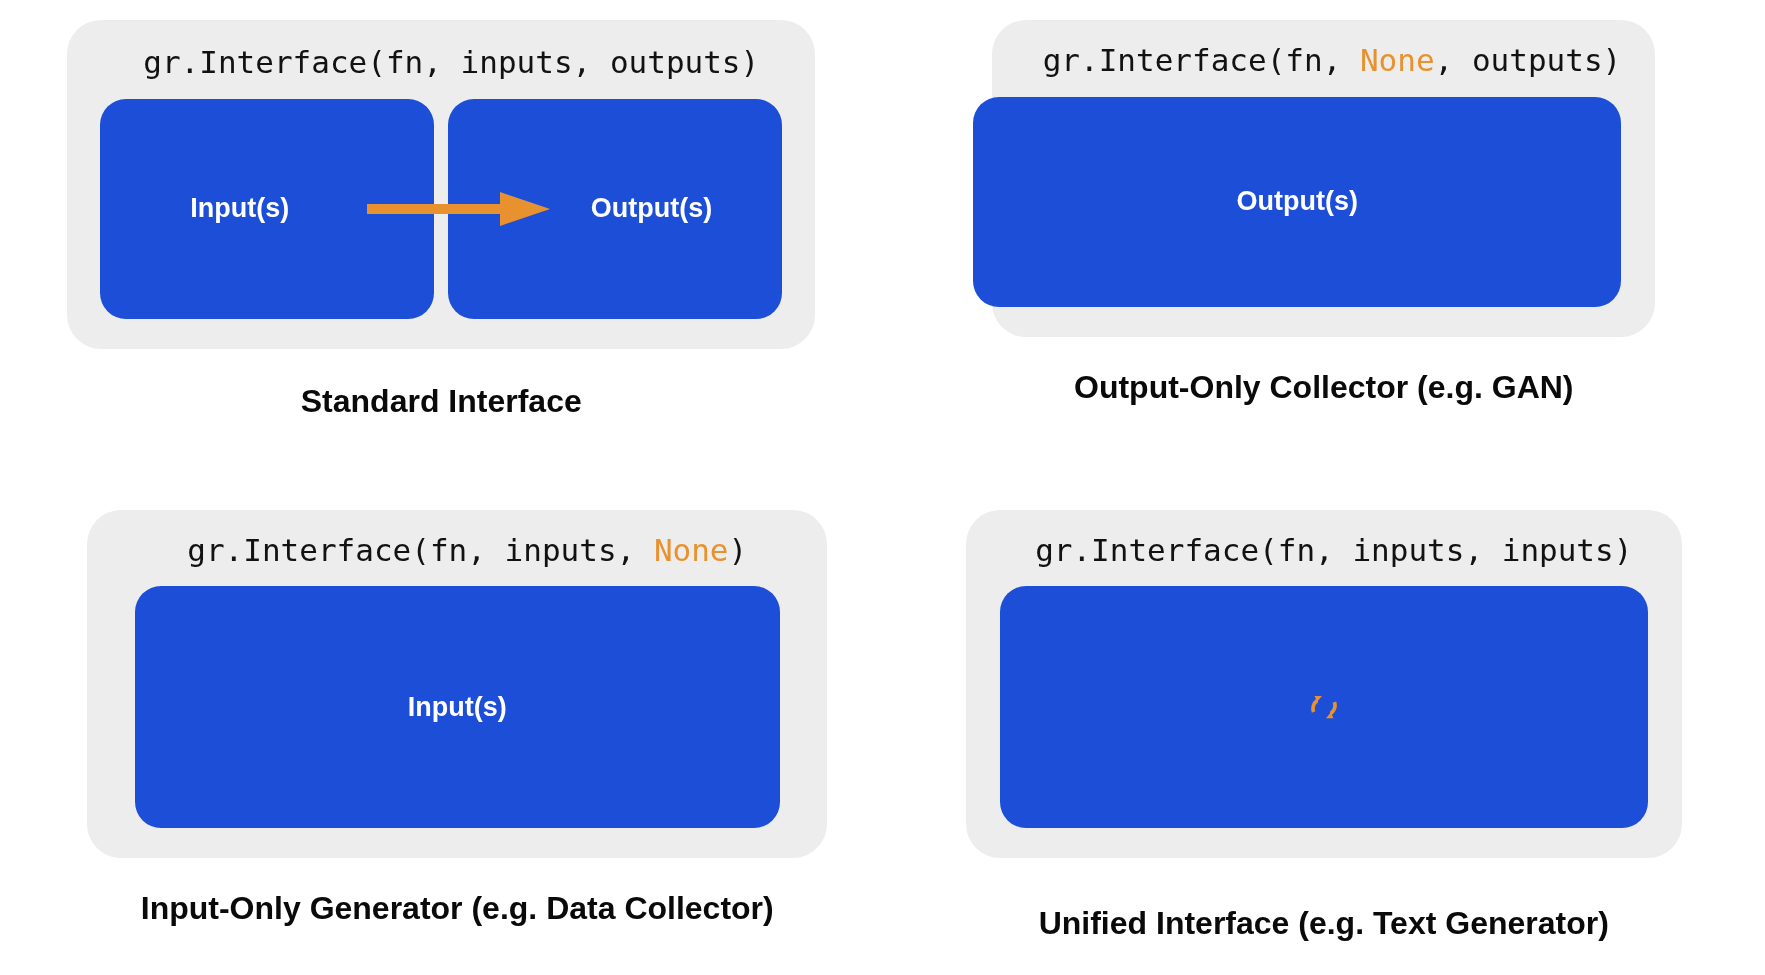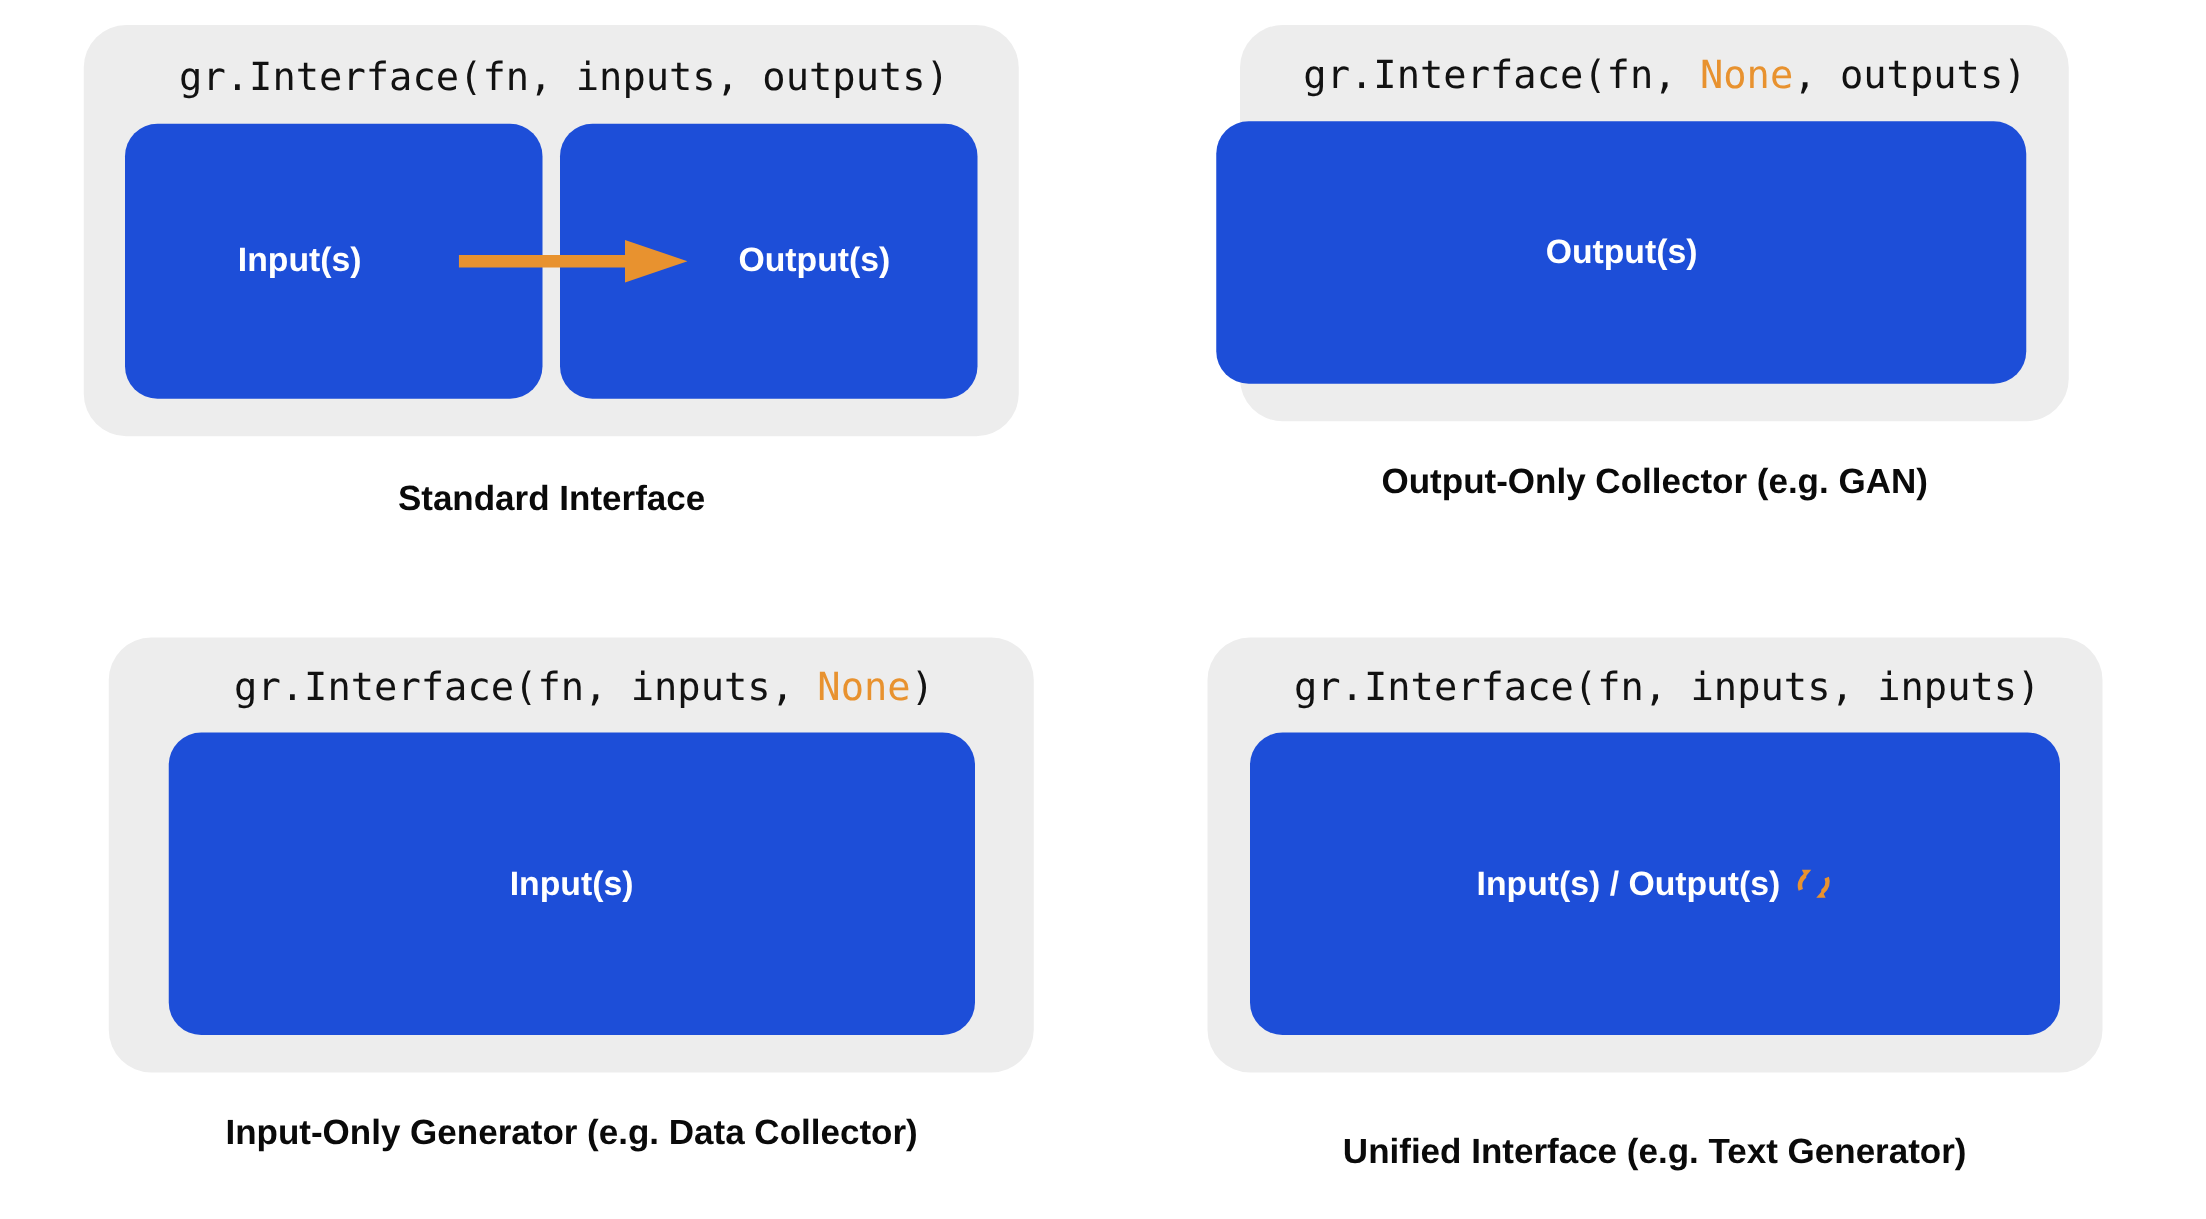--- a/index.html
+++ b/index.html
@@ -64,21 +64,21 @@
     display: flex;
     align-items: center;
     justify-content: center;
     color: #ffffff;
     font-weight: bold;
     font-size: 27px;
     box-sizing: border-box;
   }
 
   .caption {
-    font-size: 28px;
+    font-size: 32px;
     font-weight: bold;
     color: #0a0a0a;
     text-align: center;
     white-space: nowrap;
   }
 
   
   #panel-standard .card { width: 748px; padding-top: 20px; }
   #panel-standard .boxrow { gap: 14px; }
   #panel-standard .box { width: 334px; height: 220px; }
@@ -167,21 +167,20 @@
       </div>
     </div>
     <div class="caption">Input-Only Generator (e.g. Data Collector)</div>
   </div>
 
   <div class="panel p-br" id="panel-unified">
     <div class="card">
       <div class="code"><span>gr.Interface(fn, inputs, inputs)</span></div>
       <div class="boxrow">
         <div class="box">
-          <span>Input(s) / Output(s)</span>
           <span class="loop-icon">
             <svg width="30" height="30" viewBox="0 0 24 24" fill="#e8922f">
               <path d="M7.2 4.6 L7.2 8.2 A6.4 6.4 0 0 0 5.1 15.4 L2.3 16.5 A9.5 9.5 0 0 1 5.6 5.6 Z"></path>
               <polygon points="4.4,3.1 10.4,3.1 6.6,7.6"></polygon>
               <path d="M16.8 19.4 L16.8 15.8 A6.4 6.4 0 0 0 18.9 8.6 L21.7 7.5 A9.5 9.5 0 0 1 18.4 18.4 Z"></path>
               <polygon points="19.6,20.9 13.6,20.9 17.4,16.4"></polygon>
             </svg>
           </span>
         </div>
       </div>

